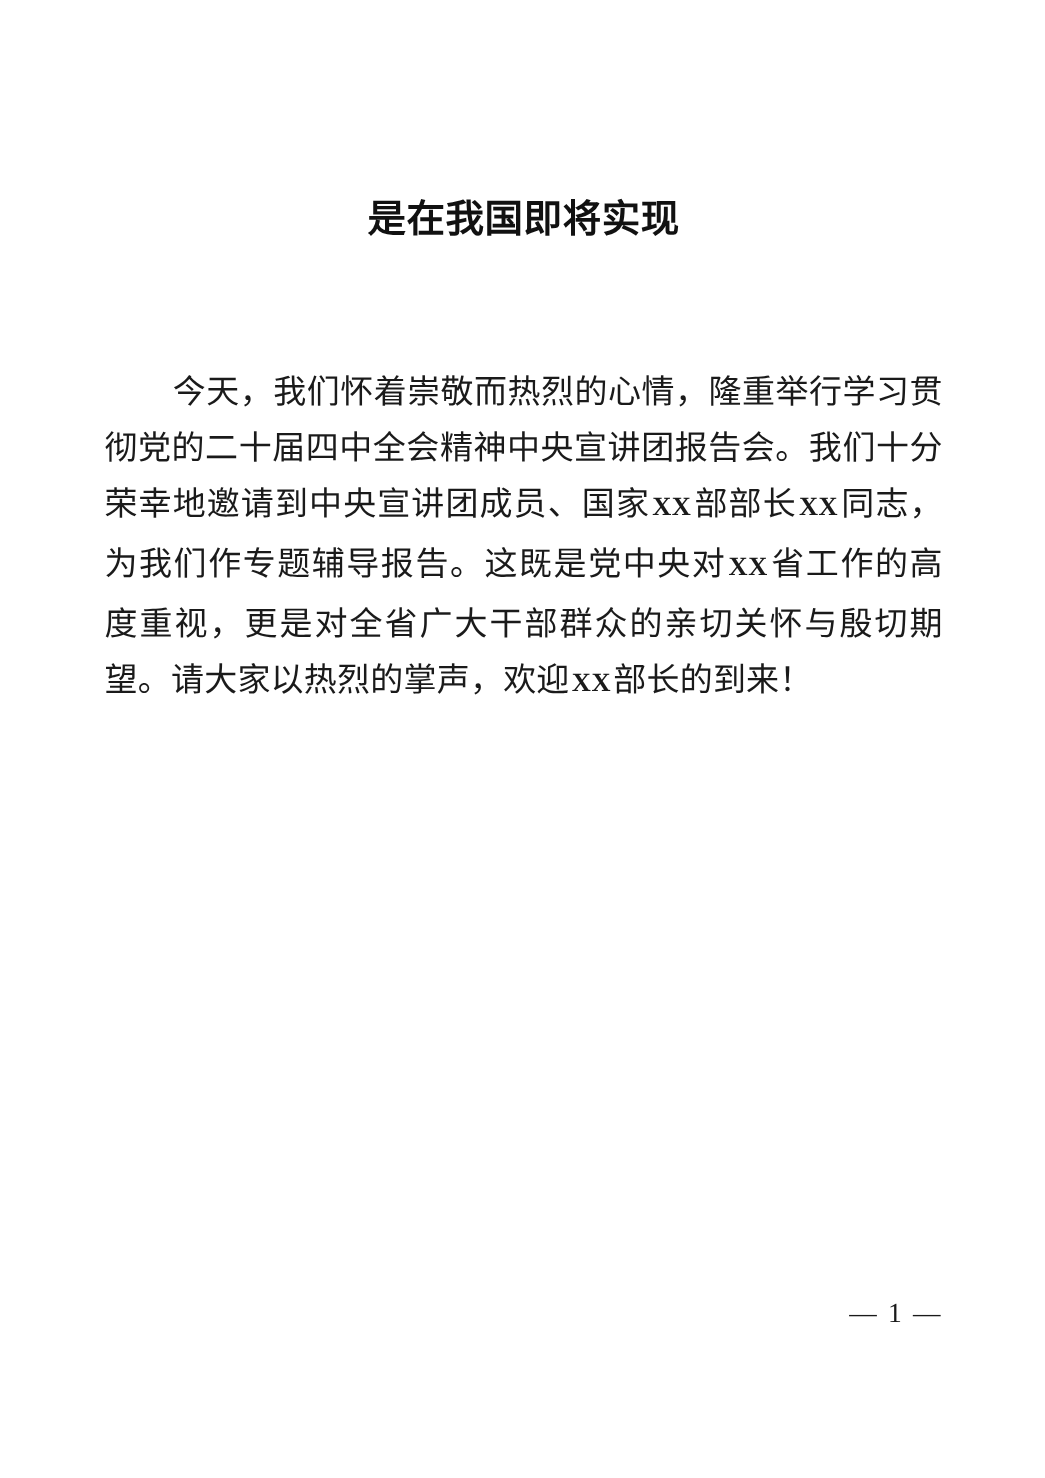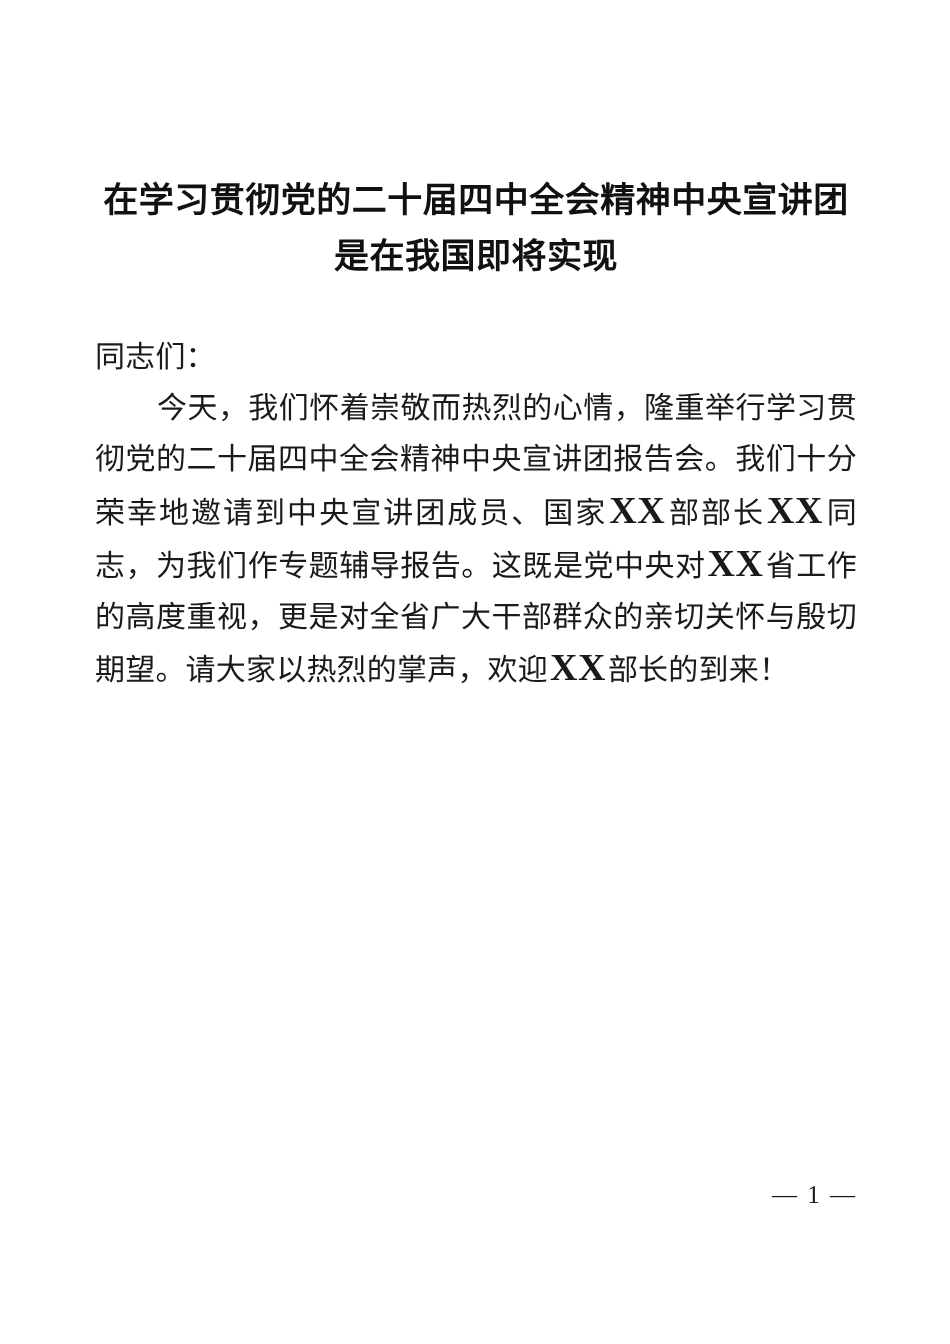--- a/index.html
+++ b/index.html
@@ -70,21 +70,21 @@
     text-indent: 62px;
   }
   .doc-body p.flush {
     text-indent: 0;
   }
 
   
   .lat {
     font-family: "Liberation Serif", "DejaVu Serif", serif;
     font-weight: 700;
-    font-size: 38px;
+    font-size: 24px;
     padding: 0 2px;
     letter-spacing: 0.5px;
     margin-top: 35px;
   }
 
   
   .page-footer {
     position: absolute;
     left: 95px;
     top: 1178px;
@@ -96,26 +96,24 @@
     color: #1a1a1a;
     letter-spacing: 2px;
   }
 </style>
 </head>
 <body>
 
 <div class="page">
 
   <div class="doc-title">
-    <span class="t-line">在学习贯彻党的二十届四中全会精神中央宣讲团</span>
     <span class="t-line">是在我国即将实现</span>
   </div>
 
   <div class="doc-body">
-    <p class="flush">同志们：</p>
     <p class="indent">今天，我们怀着崇敬而热烈的心情，隆重举行学习贯彻党的二十届四中全会精神中央宣讲团报告会。我们十分荣幸地邀请到中央宣讲团成员、国家<span class="lat">XX</span>部部长<span class="lat">XX</span>同志，为我们作专题辅导报告。这既是党中央对<span class="lat">XX</span>省工作的高度重视，更是对全省广大干部群众的亲切关怀与殷切期望。请大家以热烈的掌声，欢迎<span class="lat">XX</span>部长的到来！</p>
   </div>
 
   <div class="page-footer">
     <span>— 1 —</span>
   </div>
 
 </div>
 
 </body></html>

